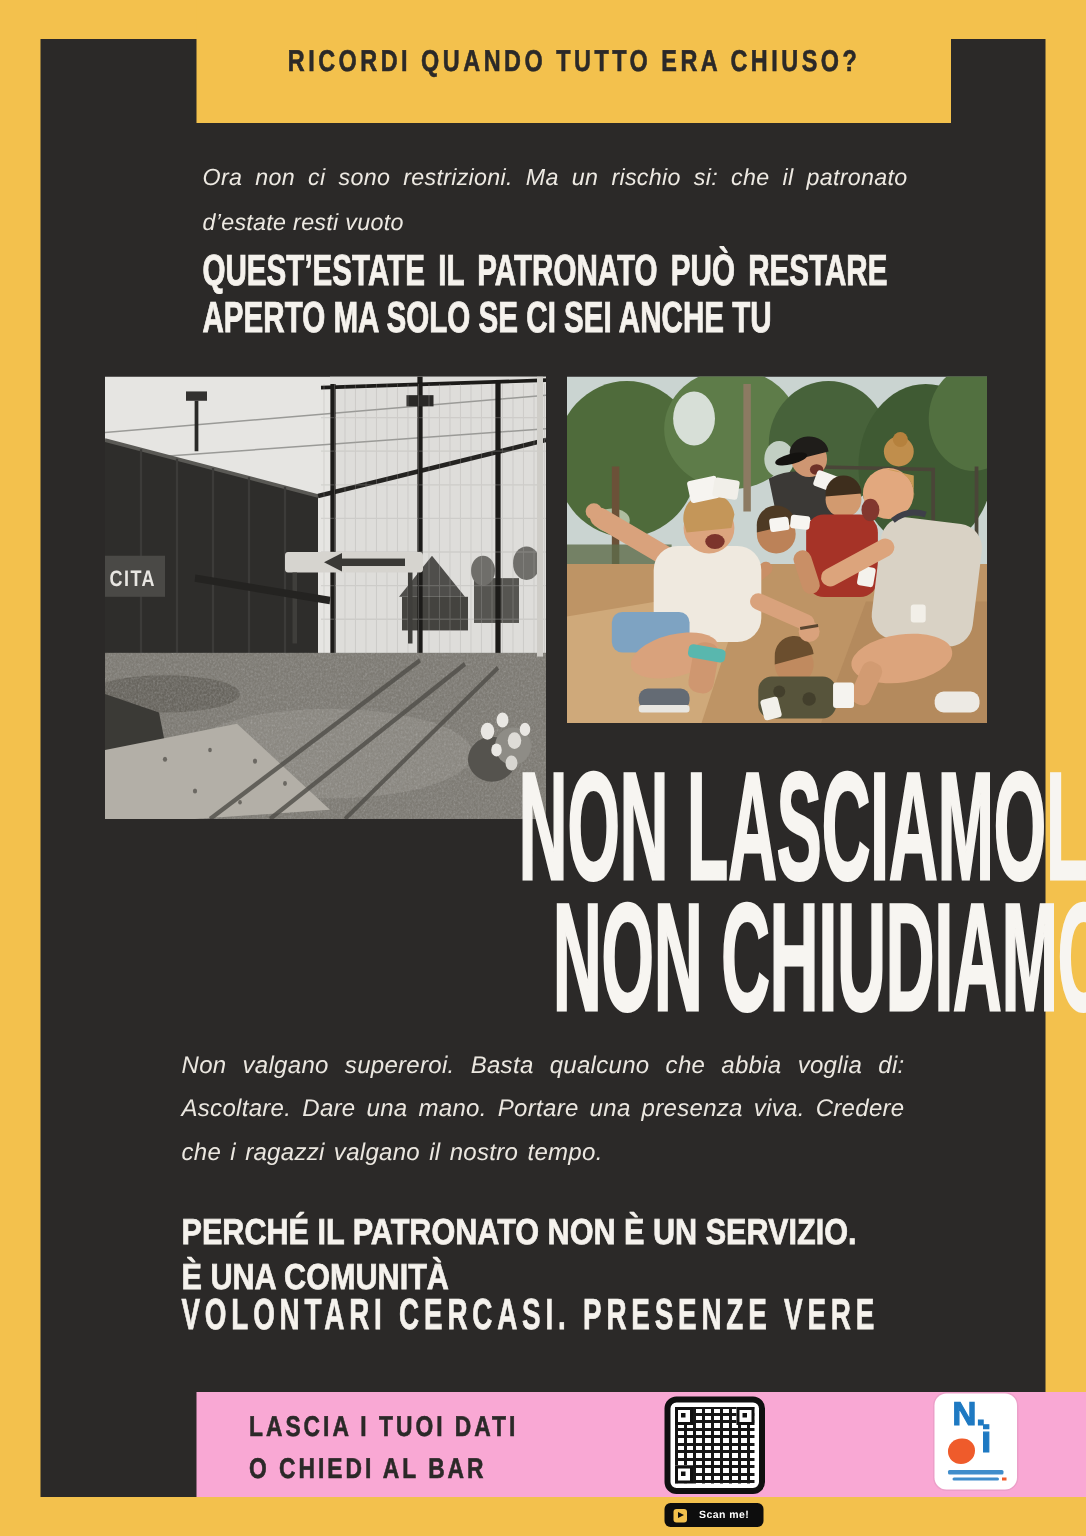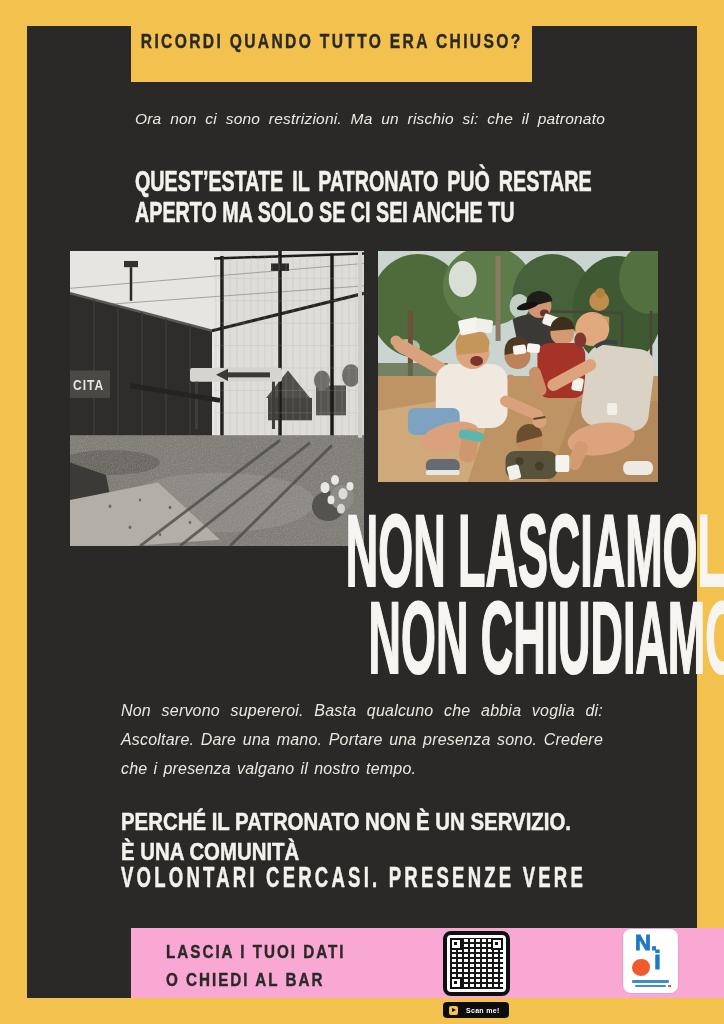--- a/index.html
+++ b/index.html
@@ -1,21 +1,21 @@
 <!DOCTYPE html>
 <html><head>
 <meta charset="utf-8">
 <style>
   html,body{margin:0;padding:0;background:#F3C14D;}
   #poster{position:relative;width:724px;height:1024px;background:#F3C14D;overflow:hidden;
           font-family:"Liberation Sans",sans-serif;}
   .panel{position:absolute;left:27px;top:26px;width:670px;height:972px;background:#2B2928;}
 
   
-  .banner{position:absolute;left:131px;top:0;width:401px;height:82px;background:#F3C14D;
+  .banner{position:absolute;left:131px;top:0;width:503px;height:82px;background:#F3C14D;
           display:flex;align-items:center;justify-content:center;z-index:3;}
   .banner-text{display:inline-block;white-space:nowrap;font-weight:bold;font-size:20px;
           letter-spacing:3px;color:#2B2928;transform:scaleX(0.78);transform-origin:50% 50%;
           -webkit-text-stroke:0.4px #2B2928;}
 
   
   .intro{position:absolute;left:135px;top:104px;width:470px;z-index:2;color:#EDE9E2;
          font-style:italic;font-size:15.5px;line-height:30px;letter-spacing:0.2px;}
   .jline{text-align:justify;text-align-last:justify;}
 
@@ -100,20 +100,21 @@
 <div id="poster">
 
   <div class="panel"></div>
 
   <div class="banner">
     <span class="banner-text">RICORDI QUANDO TUTTO ERA CHIUSO?</span>
   </div>
 
   <div class="intro">
     <div class="jline">Ora non ci sono restrizioni. Ma un rischio si: che il patronato</div>
+    <div>d’estate resti vuoto</div>
   </div>
 
   <div class="lead">
     <span class="ln sp">QUEST’ESTATE IL PATRONATO PUÒ RESTARE</span>
     <span class="ln">APERTO MA SOLO SE CI SEI ANCHE TU</span>
   </div>
 
   <div class="photoL">
     <svg viewBox="0 0 294 237" preserveAspectRatio="none">
       <defs>
@@ -313,23 +314,23 @@
       </g>
     </svg>
   </div>
 
   <div class="bighead">
     <span class="ln">NON LASCIAMOLI FUORI</span><br>
     <span class="ln">NON CHIUDIAMO ANCORA</span>
   </div>
 
   <div class="para">
-    <div class="jline">Non servono supereroi. Basta qualcuno che abbia voglia di:</div>
-    <div class="jline">Ascoltare. Dare una mano. Portare una presenza sono. Credere</div>
-    <div>che i presenza valgano il nostro tempo.</div>
+    <div class="jline">Non valgano supereroi. Basta qualcuno che abbia voglia di:</div>
+    <div class="jline">Ascoltare. Dare una mano. Portare una presenza viva. Credere</div>
+    <div>che i ragazzi valgano il nostro tempo.</div>
   </div>
 
   <div class="claim">
     <span class="ln">PERCHÉ IL PATRONATO NON È UN SERVIZIO.</span>
     <span class="ln">È UNA COMUNITÀ</span>
   </div>
 
   <div class="cta">
     <span class="ln">VOLONTARI CERCASI. PRESENZE VERE</span>
   </div>

